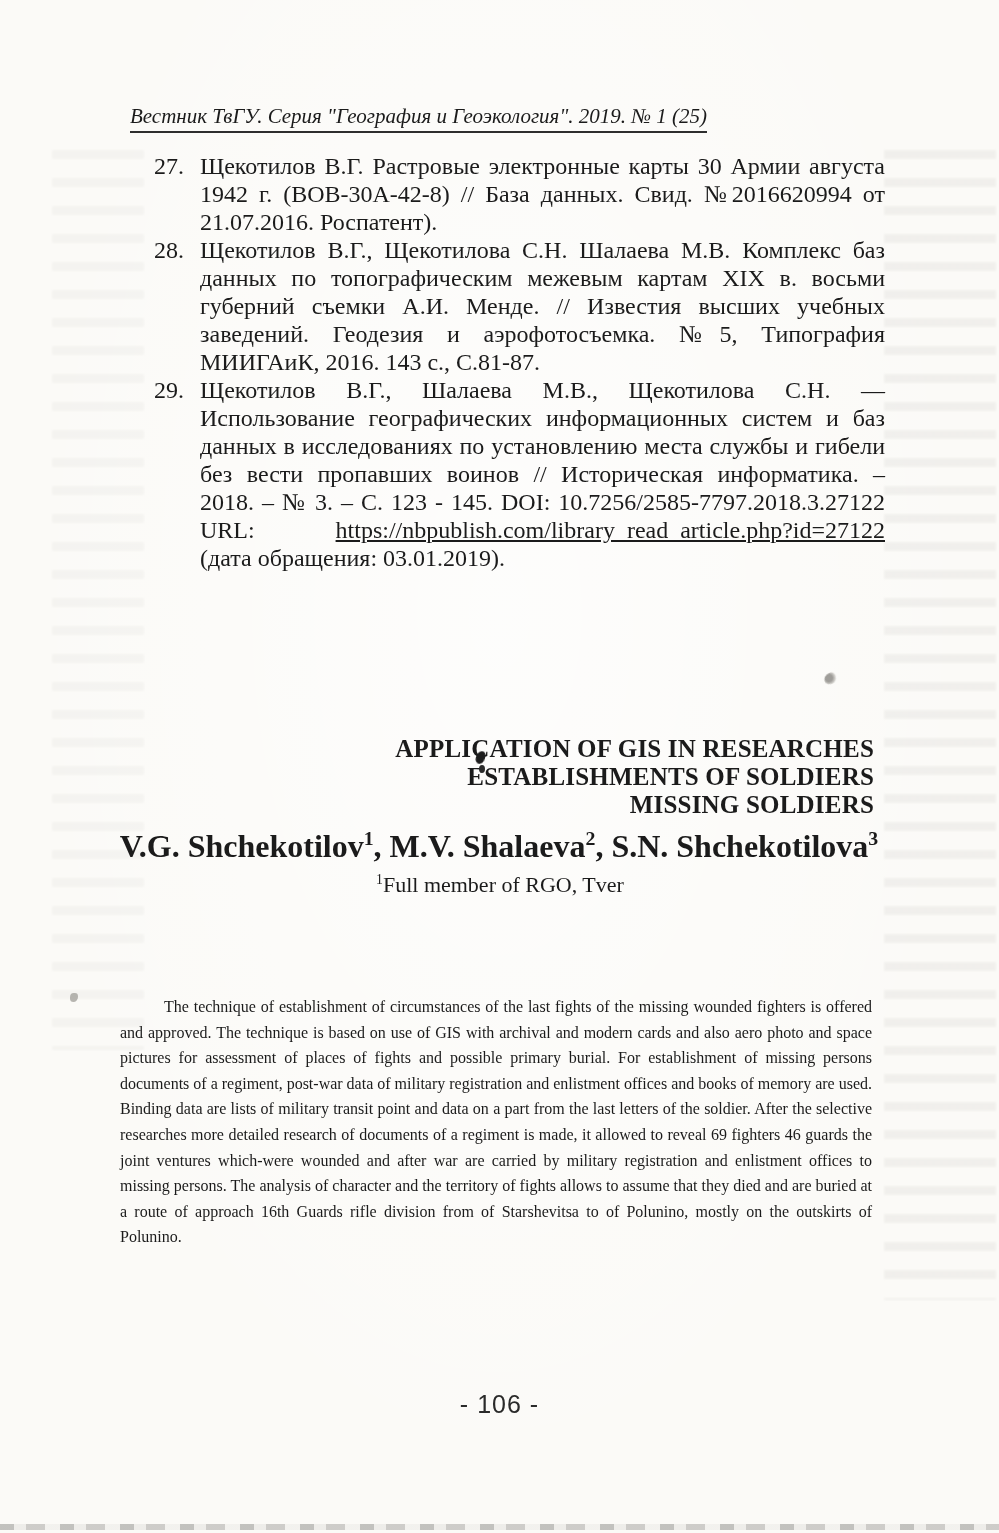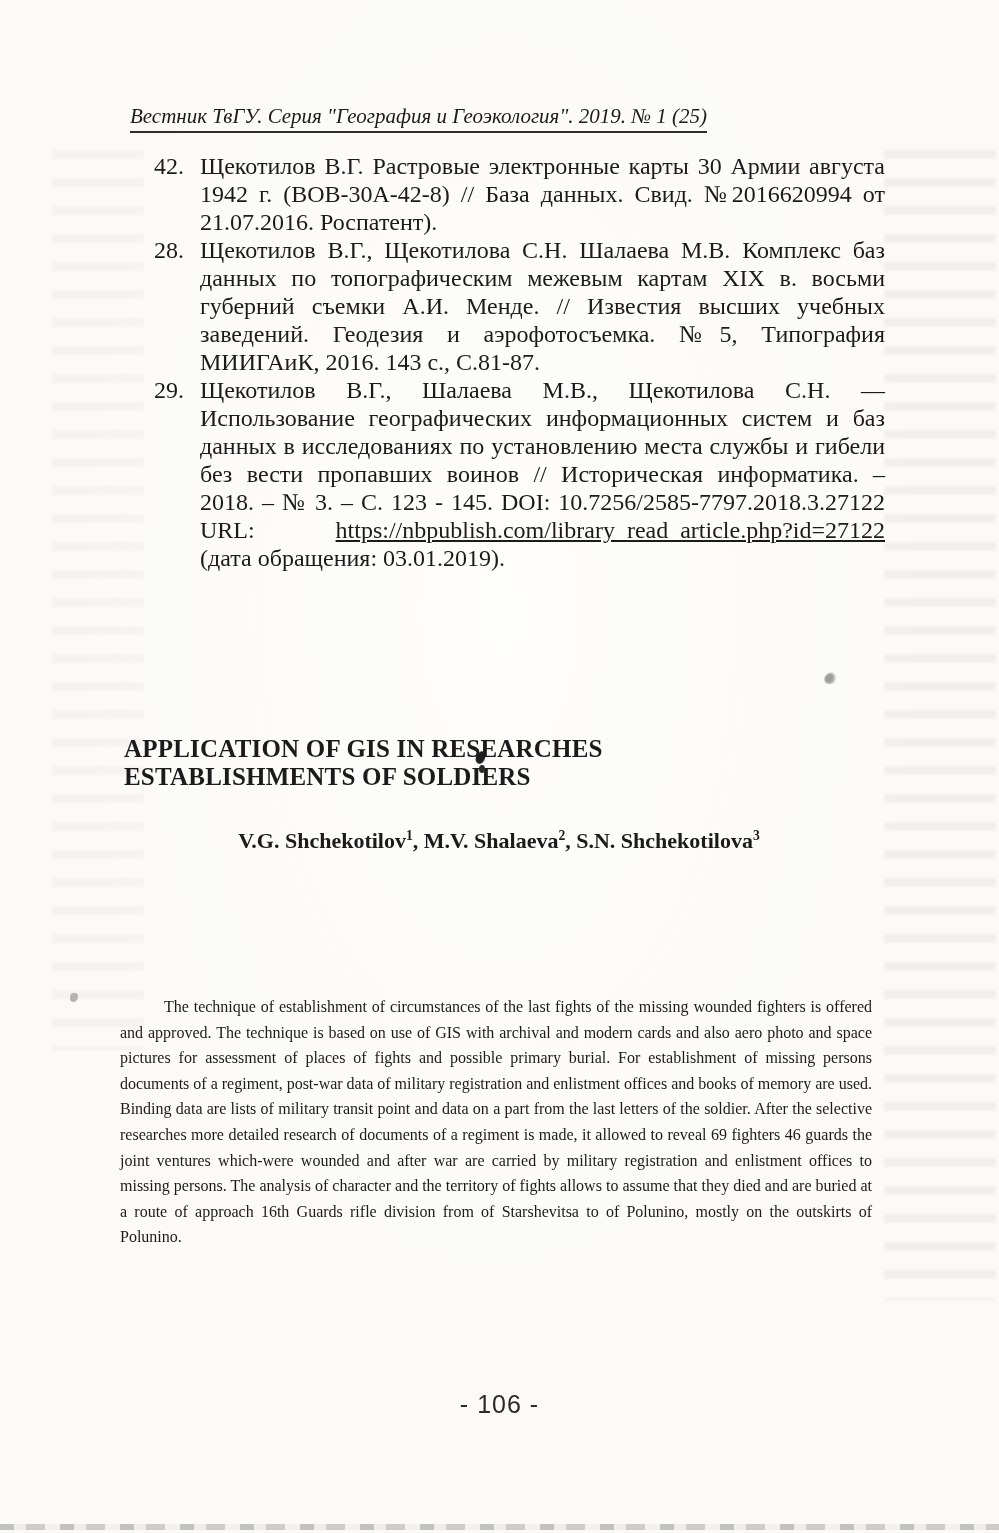--- a/index.html
+++ b/index.html
@@ -24,26 +24,26 @@
     position:absolute; left:148px; top:152px; width:737px;
     font-size:24px; line-height:28px; text-align:justify;
   }
   .cont{ margin:0 0 0 52px; }
   .ref{ position:relative; padding-left:52px; margin:0; }
   .ref-num{ position:absolute; left:6px; top:0; }
   .ref-link, .ref-link:visited{ color:inherit; text-decoration:underline;margin-left:36px; }
   
   .title-block{
     position:absolute; left:124px; top:735px; width:750px;
-    text-align:left; font-weight:bold; font-size:25px; line-height:28px;
+    text-align:right; font-weight:bold; font-size:25px; line-height:28px;
     letter-spacing:.2px;
   }
   .authors{
     position:absolute; left:104px; top:828px; width:790px;
-    text-align:center; font-weight:bold; font-size:22px;
+    text-align:center; font-weight:bold; font-size:32px;
   }
   sup{ font-size:62%; line-height:0; }
   .affils{
     position:absolute; left:110px; top:872px; width:780px;
     text-align:center; font-size:22px; line-height:26px;
   }
   .affils div{ margin:0; }
   
   .abstract{
     position:absolute; left:120px; top:994px; width:752px;
@@ -99,41 +99,43 @@
 <div id="page">
 
   <div class="bleed bleed-right"></div>
   <div class="bleed bleed-left"></div>
 
   <div class="header">Вестник ТвГУ. Серия "География и Геоэкология". 2019. № 1 (25)</div>
 
   <div class="refs">
 
     <div class="ref">
-      <span class="ref-num">42.</span><span>Щекотилов В.Г. Растровые электронные карты 30 Армии августа 1942 г. (ВОВ-30А-42-8) // База данных. Свид. №2016620994 от 21.07.2016. Роспатент).</span><a class="ref-link"></a><span></span>
+      <span class="ref-num">27.</span><span>Щекотилов В.Г. Растровые электронные карты 30 Армии августа 1942 г. (ВОВ-30А-42-8) // База данных. Свид. №2016620994 от 21.07.2016. Роспатент).</span><a class="ref-link"></a><span></span>
     </div>
 
     <div class="ref">
       <span class="ref-num">28.</span><span>Щекотилов В.Г., Щекотилова С.Н. Шалаева М.В. Комплекс баз данных по топографическим межевым картам XIX в. восьми губерний съемки А.И. Менде. // Известия высших учебных заведений. Геодезия и аэрофотосъемка. №5, Типография МИИГАиК, 2016. 143 с., С.81-87.</span><a class="ref-link"></a><span></span>
     </div>
 
     <div class="ref">
       <span class="ref-num">29.</span><span>Щекотилов В.Г., Шалаева М.В., Щекотилова С.Н. — Использование географических информационных систем и баз данных в исследованиях по установлению места службы и гибели без вести пропавших воинов // Историческая информатика. – 2018. – № 3. – С. 123 - 145. DOI: 10.7256/2585-7797.2018.3.27122 URL: </span><a class="ref-link">https://nbpublish.com/library_read_article.php?id=27122</a><span> (дата обращения: 03.01.2019).</span>
     </div>
 
   </div>
 
   <div class="title-block">
     <div>APPLICATION OF GIS IN RESEARCHES</div>
     <div>ESTABLISHMENTS OF SOLDIERS</div>
+    <div>MISSING SOLDIERS</div>
   </div>
 
   <div class="authors"><span>V.G. Shchekotilov</span><sup>1</sup><span>, </span><span>M.V. Shalaeva</span><sup>2</sup><span>, </span><span>S.N. Shchekotilova</span><sup>3</sup></div>
 
   <div class="affils">
+    <div><sup>1</sup><span>Full member of RGO, Tver</span></div>
   </div>
 
   <div class="abstract">The technique of establishment of circumstances of the last fights of the missing wounded fighters is offered and approved. The technique is based on use of GIS with archival and modern cards and also aero photo and space pictures for assessment of places of fights and possible primary burial. For establishment of missing persons documents of a regiment, post-war data of military registration and enlistment offices and books of memory are used. Binding data are lists of military transit point and data on a part from the last letters of the soldier. After the selective researches more detailed research of documents of a regiment is made, it allowed to reveal 69 fighters 46 guards the joint ventures which-were wounded and after war are carried by military registration and enlistment offices to missing persons. The analysis of character and the territory of fights allows to assume that they died and are buried at a route of approach 16th Guards rifle division from of Starshevitsa to of Polunino, mostly on the outskirts of Polunino.</div>
 
   <div class="pagenum">- 106 -</div>
 
   <div class="smudge"></div>
   <div class="smudge2"></div>
   <div class="speck-right"></div>
   <div class="speck-left"></div>

